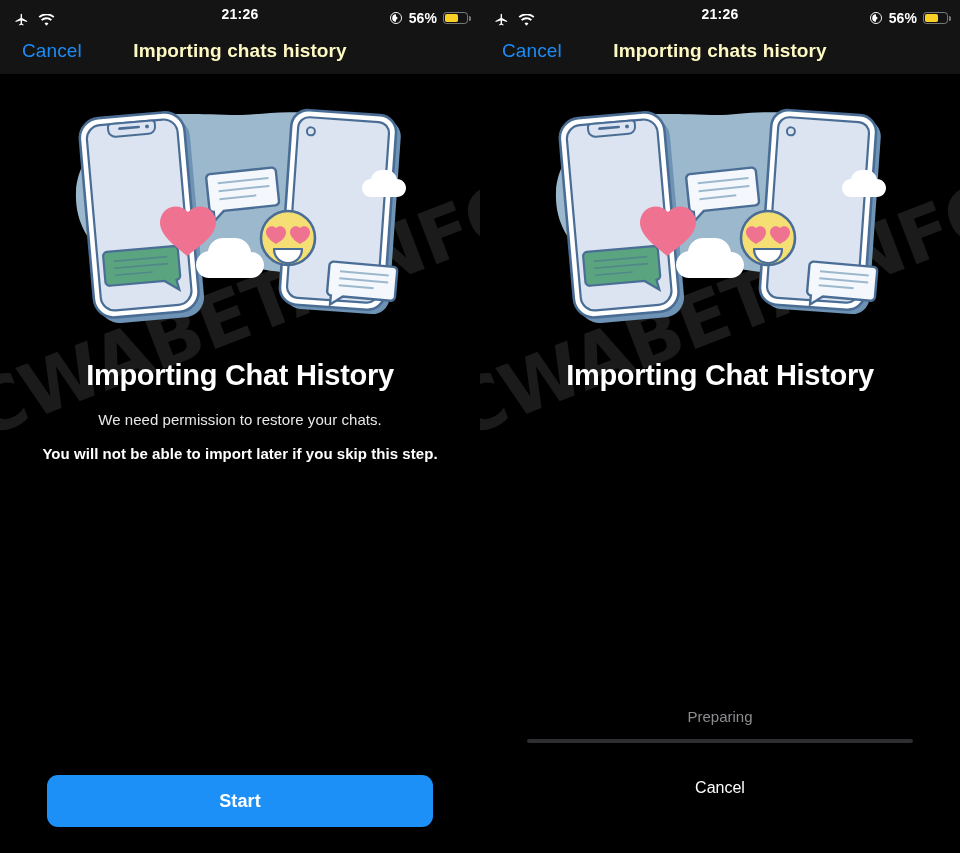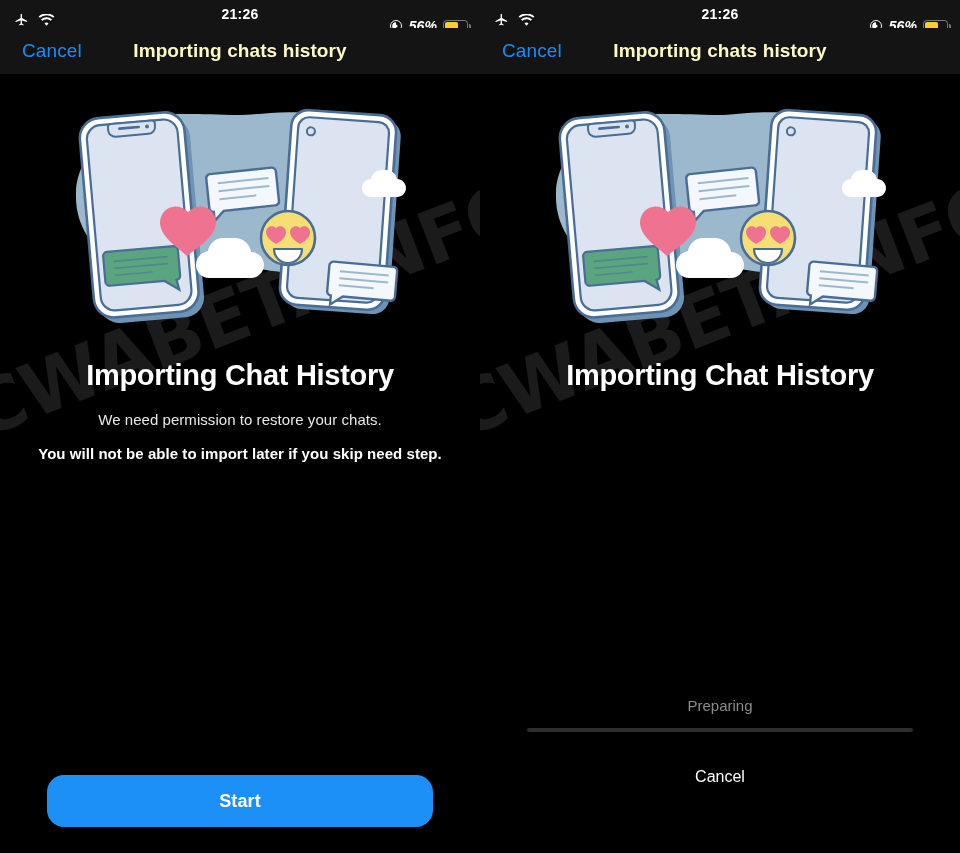--- a/index.html
+++ b/index.html
@@ -42,26 +42,25 @@
     box-sizing: border-box;
   }
   .status-left {
     display: flex;
     align-items: center;
     gap: 9px;
   }
   .status-right {
     position: absolute;
     right: 12px;
-    top: 12px;
+    top: 4px;
     height: 28px;
     display: flex;
     align-items: center;
     gap: 6px;
-    font-style: italic;
   }
   .status-time {
     position: absolute;
     left: 0;
     right: 0;
     top: 0;
     height: 28px;
     line-height: 28px;
     text-align: center;
     color: #ffffff;
@@ -204,38 +203,38 @@
   }
 
   
   .start-button {
     position: absolute;
     left: 47px;
     right: 47px;
     bottom: 26px;
     height: 52px;
     background: #1c90f7;
-    border-radius: 17px;
+    border-radius: 11px;
     color: #ffffff;
     font-size: 18px;
     font-weight: bold;
     display: flex;
     align-items: center;
     justify-content: center;
     border: none;
     cursor: pointer;
     font-family: inherit;
     letter-spacing: 0.1px;
   }
 
   .progress-area {
     position: absolute;
     left: 0;
     right: 0;
-    bottom: 11px;
+    bottom: 0;
     height: 145px;
   }
   .progress-label {
     position: absolute;
     top: 0;
     left: 0;
     right: 0;
     text-align: center;
     color: #8c8c90;
     font-size: 15px;
@@ -366,21 +365,21 @@
               <line x1="279" y1="185" x2="328" y2="185"></line>
               <line x1="279" y1="192" x2="328" y2="192"></line>
               <line x1="279" y1="199" x2="314" y2="199"></line>
             </g>
           </g>
         </svg>
       </div>
 
       <div class="heading">Importing Chat History</div>
       <div class="subtitle">We need permission to restore your chats.</div>
-      <div class="warning">You will not be able to import later if you skip need step.</div>
+      <div class="warning">You will not be able to import later if you skip this step.</div>
 
       <button class="start-button">Start</button>
     </div>
   </div>
 
   <div class="panel">
 
     <div class="status-bar">
       <div class="status-left">
         <span class="icon-airplane">

